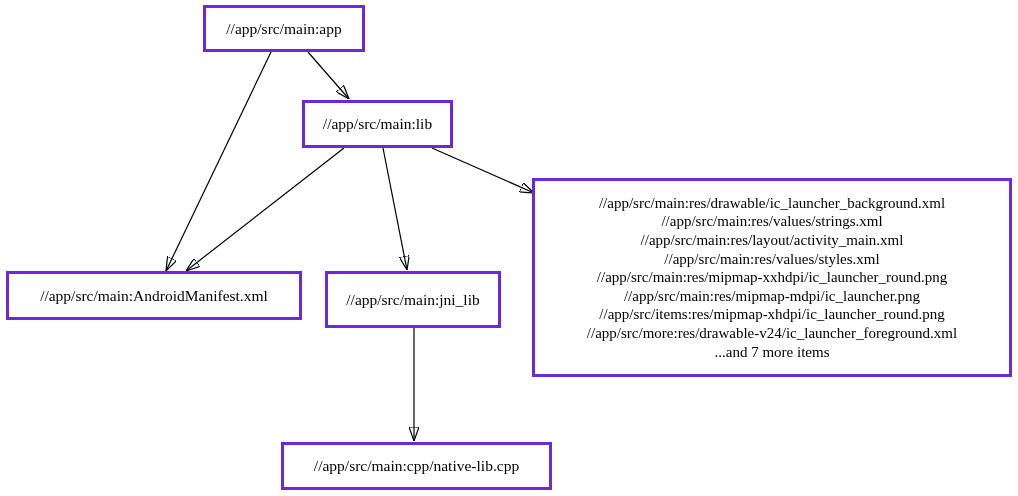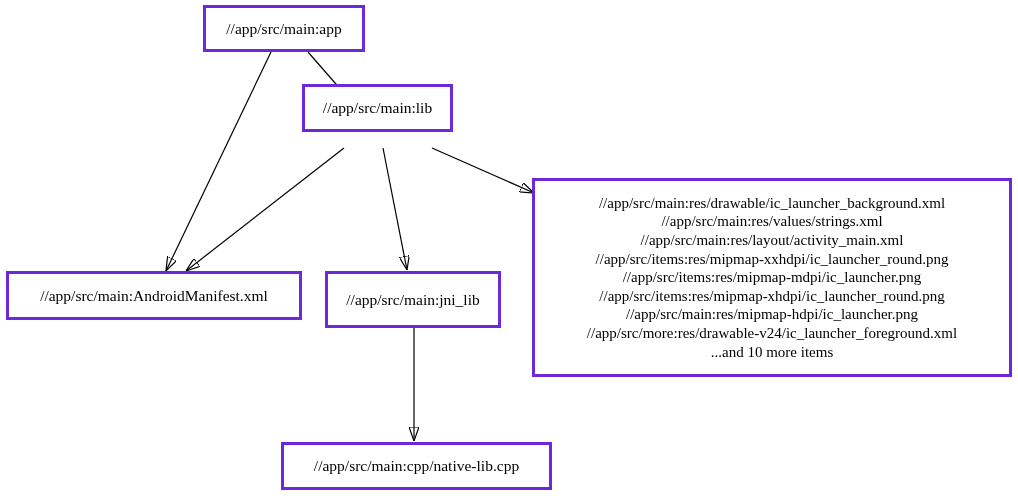--- a/index.html
+++ b/index.html
@@ -43,21 +43,21 @@
   }
   .node.multiline {
     flex-direction: column;
     font-size: 15px;
     line-height: 18.6px;
   }
   .node.multiline span {
     display: block;
   }
   #node-app            { left: 203px; top: 5px;   width: 162px; height: 47px; }
-  #node-lib            { left: 302px; top: 84px; width: 151px; height: 48px; }
+  #node-lib            { left: 302px; top: 100px; width: 151px; height: 48px; }
   #node-manifest       { left: 6px;   top: 271px; width: 296px; height: 49px; }
   #node-jni-lib        { left: 325px; top: 271px; width: 176px; height: 57px; }
   #node-resources      { left: 532px; top: 178px; width: 480px; height: 199px; }
   #node-native-lib-cpp { left: 281px; top: 442px; width: 271px; height: 48px; }
 </style>
 </head>
 <body>
 
 <div class="canvas">
 
@@ -88,25 +88,25 @@
   </div>
 
   <div class="node" id="node-jni-lib">
     <span>//app/src/main:jni_lib</span>
   </div>
 
   <div class="node multiline" id="node-resources">
     <span>//app/src/main:res/drawable/ic_launcher_background.xml</span>
     <span>//app/src/main:res/values/strings.xml</span>
     <span>//app/src/main:res/layout/activity_main.xml</span>
-    <span>//app/src/items:res/mipmap-xxhdpi/ic_launcher_round.png</span>
-    <span>//app/src/items:res/mipmap-mdpi/ic_launcher.png</span>
+    <span>//app/src/main:res/values/styles.xml</span>
+    <span>//app/src/main:res/mipmap-xxhdpi/ic_launcher_round.png</span>
+    <span>//app/src/main:res/mipmap-mdpi/ic_launcher.png</span>
     <span>//app/src/items:res/mipmap-xhdpi/ic_launcher_round.png</span>
-    <span>//app/src/main:res/mipmap-hdpi/ic_launcher.png</span>
     <span>//app/src/more:res/drawable-v24/ic_launcher_foreground.xml</span>
-    <span>...and 10 more items</span>
+    <span>...and 7 more items</span>
   </div>
 
   <div class="node" id="node-native-lib-cpp">
     <span>//app/src/main:cpp/native-lib.cpp</span>
   </div>
 
 </div>
 
 </body></html>

